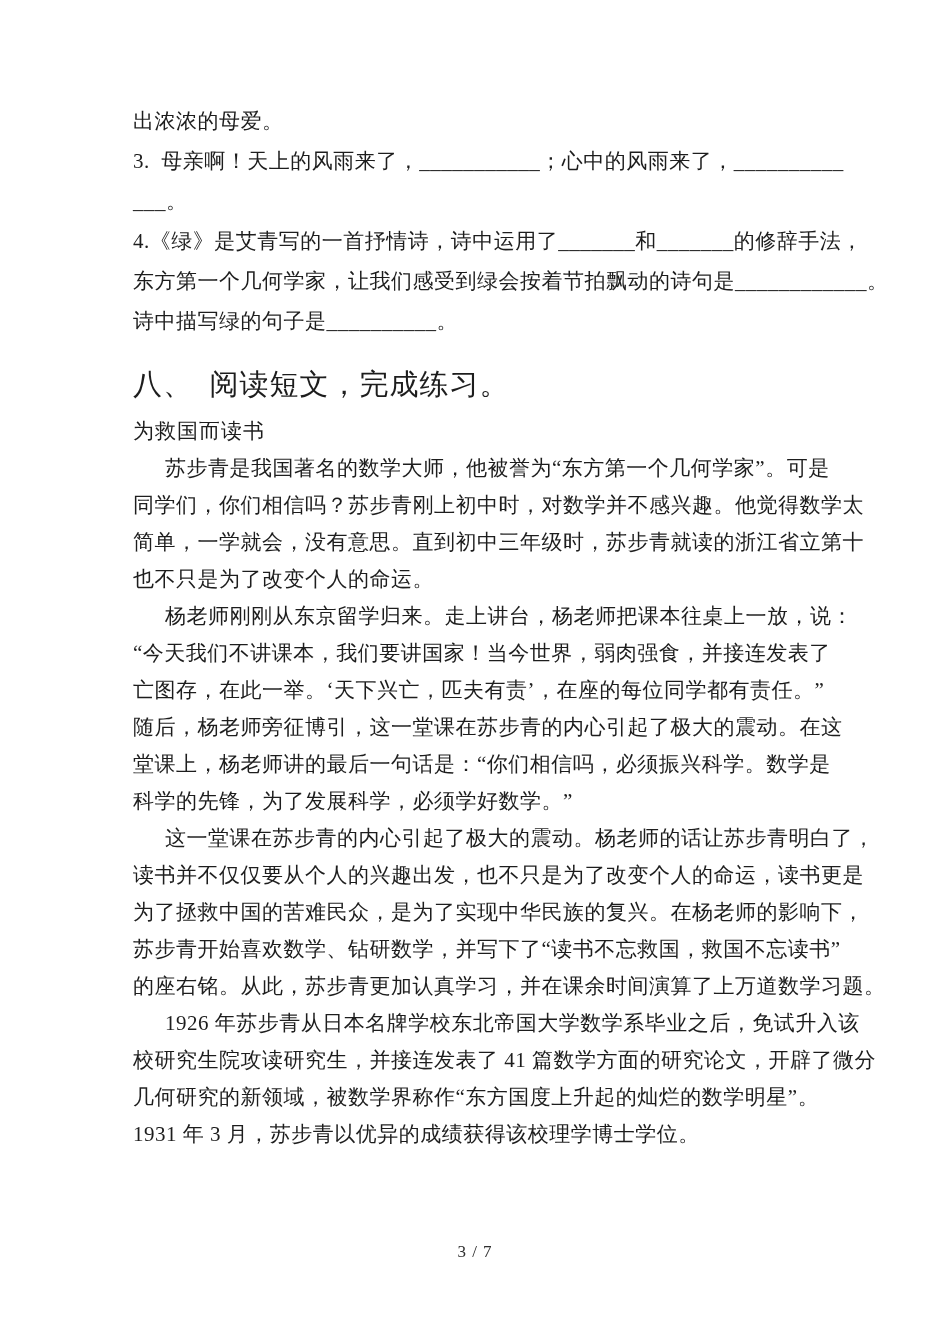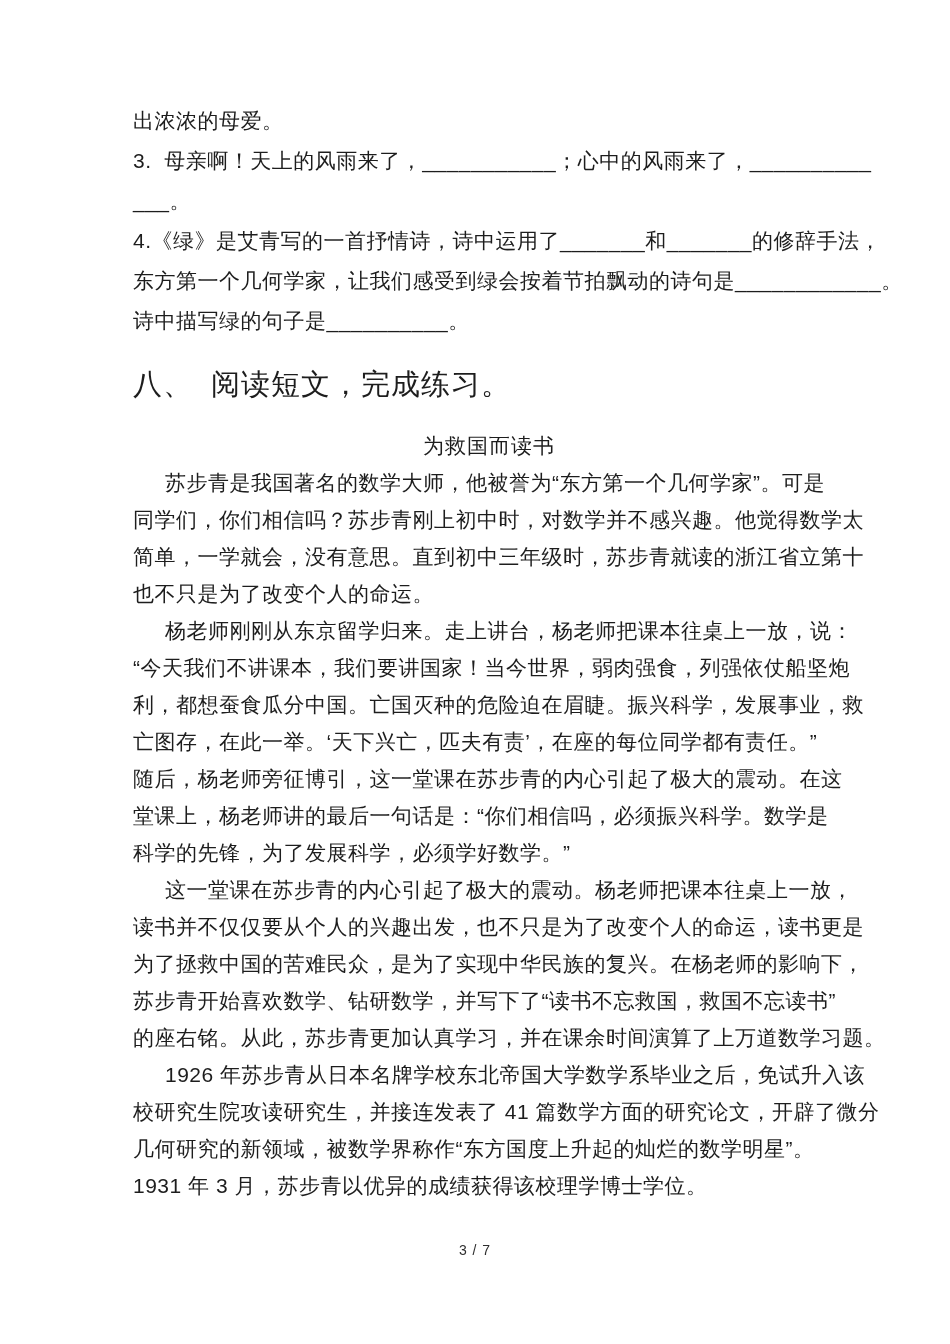--- a/index.html
+++ b/index.html
@@ -6,21 +6,21 @@
     margin: 0;
     padding: 0;
     background: #ffffff;
   }
   .page {
     position: relative;
     width: 950px;
     height: 1344px;
     background: #ffffff;
     color: #1d1d1d;
-    font-family: Liberation Sans, sans-serif;
+    font-family: Liberation Serif, serif;
     font-size: 21px;
     overflow: hidden;
   }
   .content {
     position: absolute;
     left: 133px;
     top: 101px;
     width: 712px;
   }
   .line {
@@ -40,33 +40,33 @@
   }
   .section-heading {
     font-size: 29px;
     line-height: 46px;
     height: 46px;
     margin-top: 20px;
     white-space: pre;
     letter-spacing: 1px;
   }
   .passage-title {
-    text-align: center;
+    text-align: left;
     line-height: 37px;
     height: 37px;
-    margin-top: 20px;
+    margin-top: 6px;
     letter-spacing: 1px;
   }
   .page-footer {
     position: absolute;
     left: 0;
     right: 0;
     top: 1242px;
     text-align: center;
-    font-size: 14px;
+    font-size: 17px;
     color: #2e2e2e;
     letter-spacing: 1px;
   }
 </style>
 </head>
 <body>
 
 <div class="page">
   <div class="content">
 
@@ -90,30 +90,29 @@
 
       <div>
         <div class="line p-line first-line">苏步青是我国著名的数学大师，他被誉为“东方第一个几何学家”。可是</div>
         <div class="line p-line">同学们，你们相信吗？苏步青刚上初中时，对数学并不感兴趣。他觉得数学太</div>
         <div class="line p-line">简单，一学就会，没有意思。直到初中三年级时，苏步青就读的浙江省立第十</div>
         <div class="line p-line">也不只是为了改变个人的命运。</div>
       </div>
 
       <div>
         <div class="line p-line first-line">杨老师刚刚从东京留学归来。走上讲台，杨老师把课本往桌上一放，说：</div>
-        <div class="line p-line">“今天我们不讲课本，我们要讲国家！当今世界，弱肉强食，列强依仗船坚炮</div>
-        <div class="line p-line">利，都想蚕食瓜分中国。亡国灭种的危险迫在眉睫。振兴科学，发展事业，救</div>
+        <div class="line p-line">“今天我们不讲课本，我们要讲国家！当今世界，弱肉强食，并接连发表了</div>
         <div class="line p-line">亡图存，在此一举。‘天下兴亡，匹夫有责’，在座的每位同学都有责任。”</div>
         <div class="line p-line">随后，杨老师旁征博引，这一堂课在苏步青的内心引起了极大的震动。在这</div>
         <div class="line p-line">堂课上，杨老师讲的最后一句话是：“你们相信吗，必须振兴科学。数学是</div>
         <div class="line p-line">科学的先锋，为了发展科学，必须学好数学。”</div>
       </div>
 
       <div>
-        <div class="line p-line first-line">这一堂课在苏步青的内心引起了极大的震动。杨老师把课本往桌上一放，</div>
+        <div class="line p-line first-line">这一堂课在苏步青的内心引起了极大的震动。杨老师的话让苏步青明白了，</div>
         <div class="line p-line">读书并不仅仅要从个人的兴趣出发，也不只是为了改变个人的命运，读书更是</div>
         <div class="line p-line">为了拯救中国的苦难民众，是为了实现中华民族的复兴。在杨老师的影响下，</div>
         <div class="line p-line">苏步青开始喜欢数学、钻研数学，并写下了“读书不忘救国，救国不忘读书”</div>
         <div class="line p-line">的座右铭。从此，苏步青更加认真学习，并在课余时间演算了上万道数学习题。</div>
       </div>
 
       <div>
         <div class="line p-line first-line">1926 年苏步青从日本名牌学校东北帝国大学数学系毕业之后，免试升入该</div>
         <div class="line p-line">校研究生院攻读研究生，并接连发表了 41 篇数学方面的研究论文，开辟了微分</div>
         <div class="line p-line">几何研究的新领域，被数学界称作“东方国度上升起的灿烂的数学明星”。</div>

